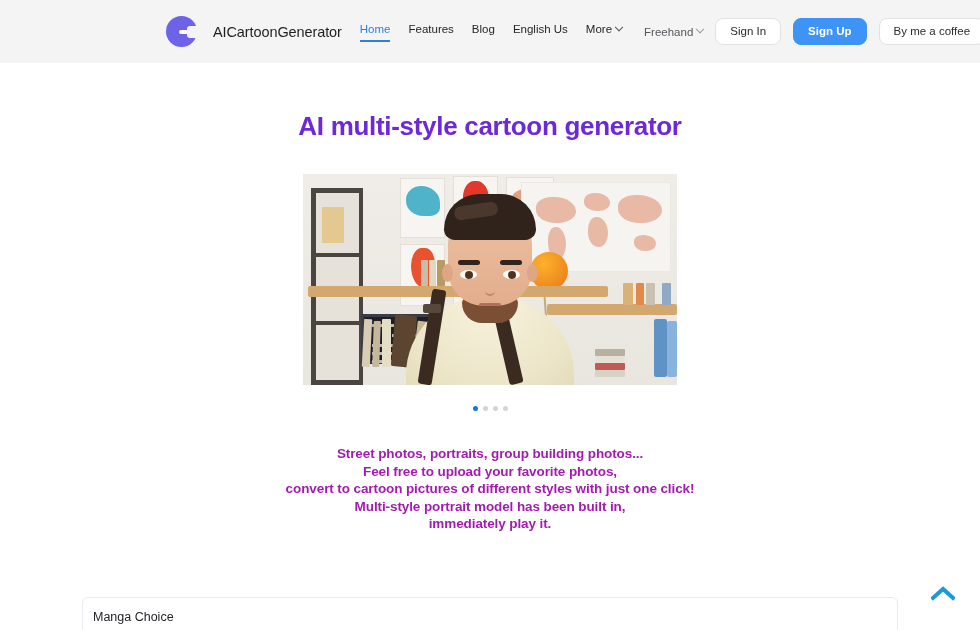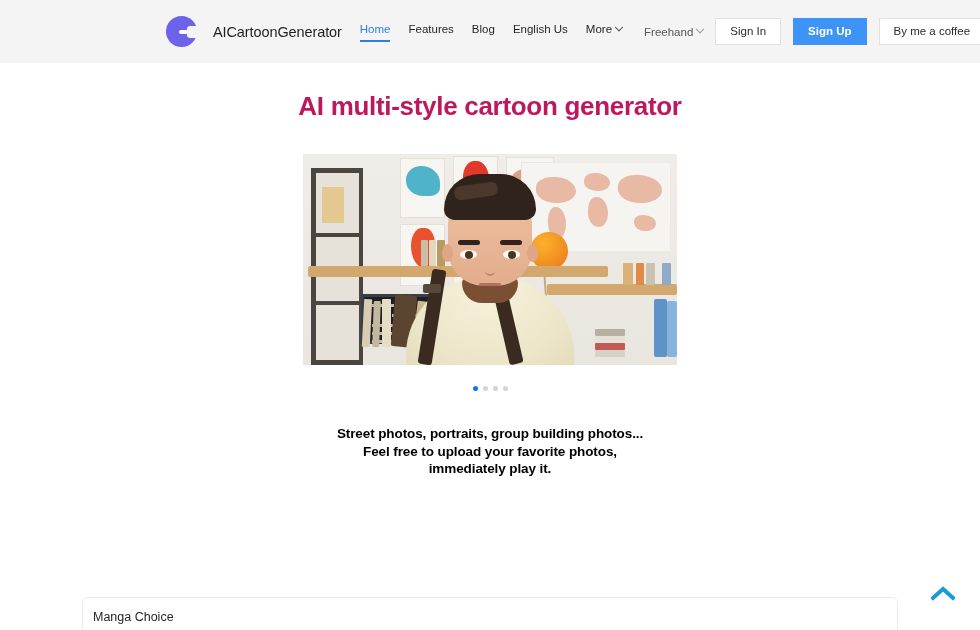--- a/index.html
+++ b/index.html
@@ -83,21 +83,21 @@
     color: #56565c;
     margin-left: 4px;
     margin-right: 12px;
     cursor: pointer;
     white-space: nowrap;
   }
   .lang .chev { border-color: #9a9aa0; }
 
   .btn {
     font-size: 11.5px;
-    border-radius: 0;
+    border-radius: 8px;
     padding: 7px 14px;
     cursor: pointer;
     white-space: nowrap;
     line-height: 1;
   }
   .btn-outline {
     background: #ffffff;
     border: 1px solid #e1e1e4;
     color: #2b2b30;
   }
@@ -105,25 +105,25 @@
     background: #3d94f6;
     border: 1px solid #3d94f6;
     color: #ffffff;
     font-weight: bold;
     margin-left: 12px;
   }
   .btn-coffee { margin-left: 12px; }
 
   
   .hero-title {
-    margin-top: 28px;
+    margin-top: 48px;
     text-align: center;
     font-size: 26px;
     font-weight: bold;
-    color: #be185d;
+    color: #6d28d9;
     letter-spacing: -0.3px;
   }
 
   .carousel { margin-top: 32px; display:flex; flex-direction:column; align-items:center; }
   .hero-img {
     width: 374px; height: 211px;
     position: relative;
     overflow: hidden;
     background: #efece6;
   }
@@ -220,21 +220,21 @@
           border-bottom:2px solid #c2886a; border-radius:0 0 6px 6px; }
   .mouth{ position:absolute; left:50%; top:101px; transform:translateX(-50%); width:22px; height:3px;
           background:#b4705a; border-radius:3px; }
 
   
   .desc {
     margin-top: 34px;
     text-align:center;
     font-size: 13.5px;
     font-weight: bold;
-    color: #000000;
+    color: #a21caf;
     line-height: 17.6px;
     letter-spacing: -0.1px;
   }
 
   
   .panel {
     position:absolute;
     left: 82px; top: 597px;
     width: 816px; height: 90px;
     background:#ffffff;
@@ -386,20 +386,22 @@
     <div class="dot active"></div>
     <div class="dot"></div>
     <div class="dot"></div>
     <div class="dot"></div>
   </div>
 </div>
 
 <div class="desc">
   <div>Street photos, portraits, group building photos...</div>
   <div>Feel free to upload your favorite photos,</div>
+  <div>convert to cartoon pictures of different styles with just one click!</div>
+  <div>Multi-style portrait model has been built in,</div>
   <div>immediately play it.</div>
 </div>
 
 <div class="panel">
   <div class="panel-title">Manga Choice</div>
 
 </div>
 
 <div class="scroll-top">
   <svg width="24" height="16" viewBox="0 0 24 16">

